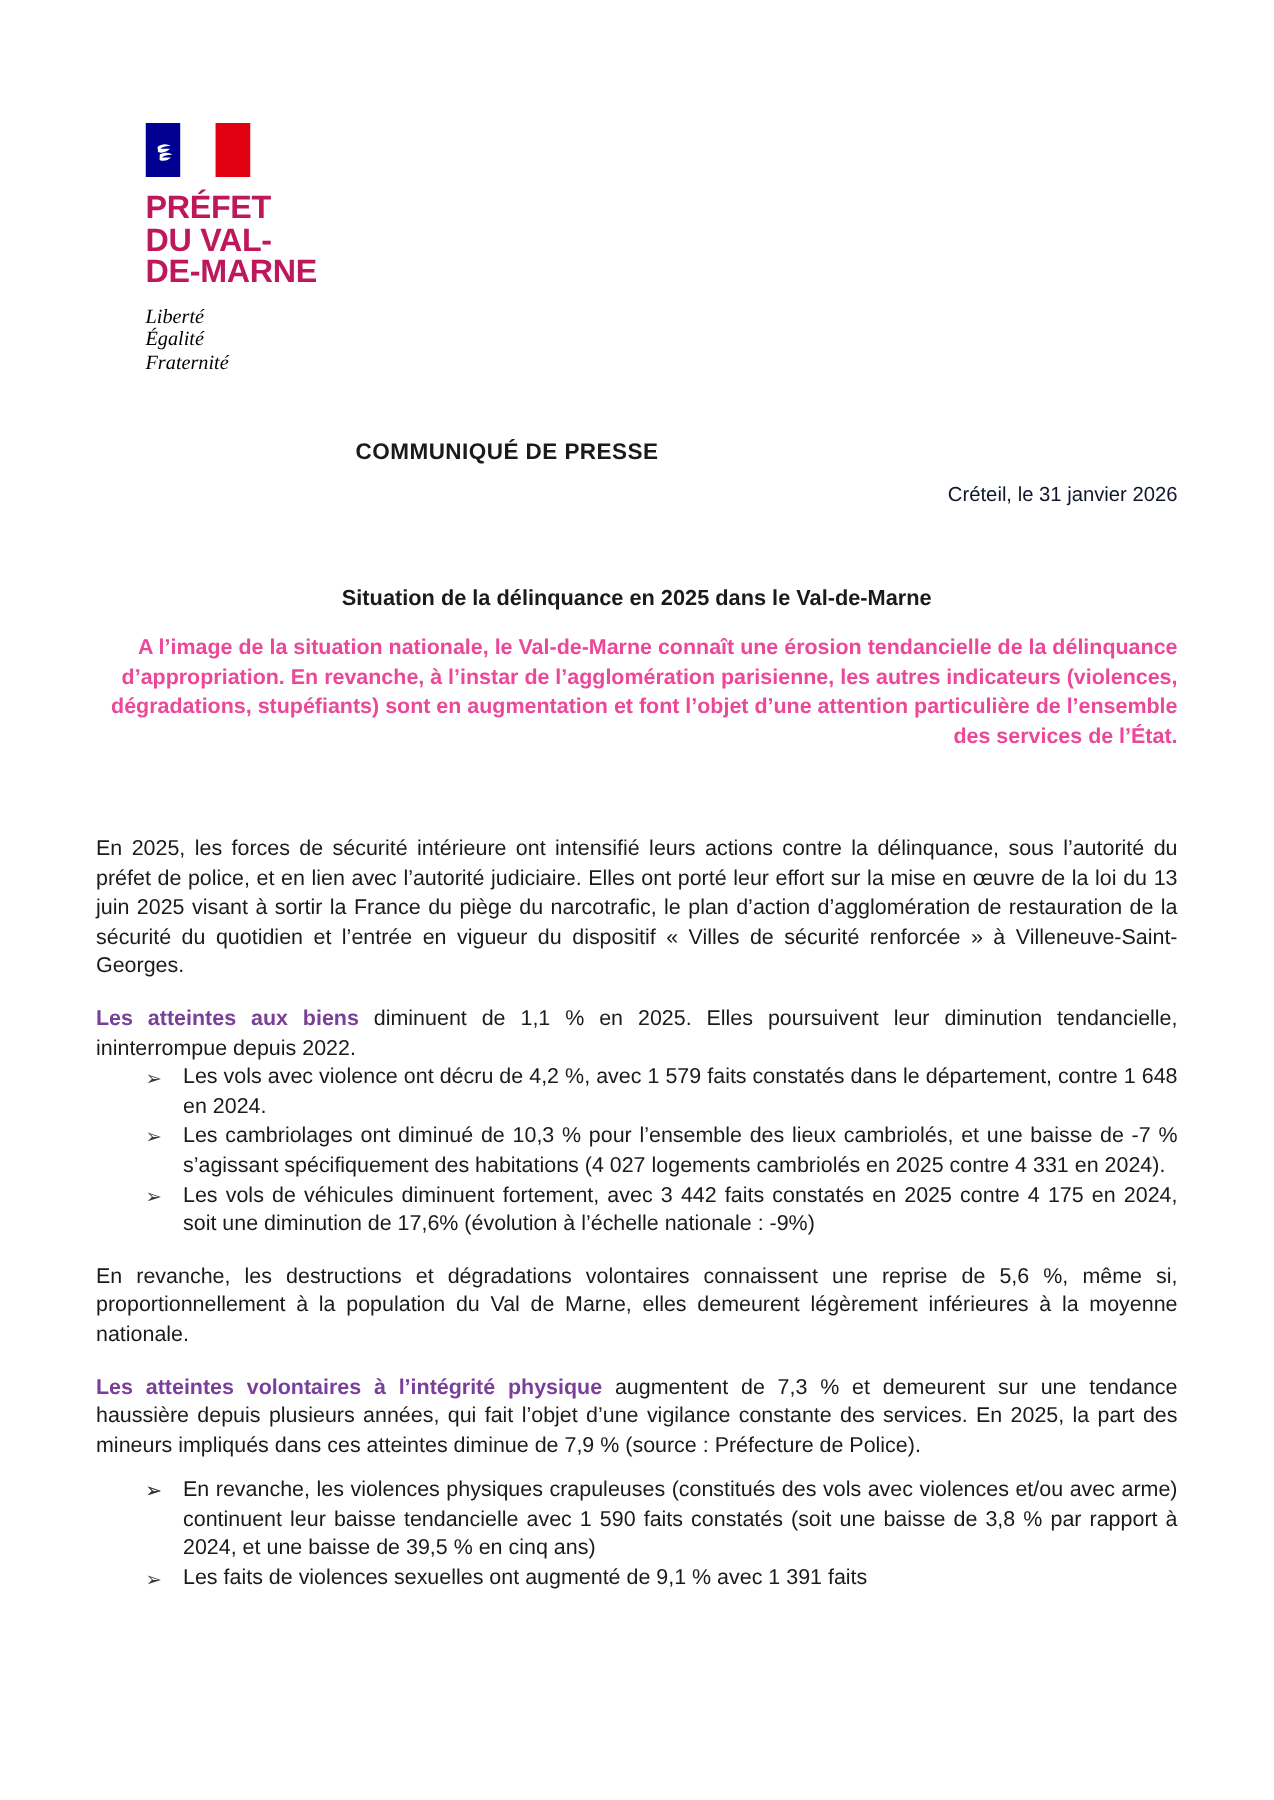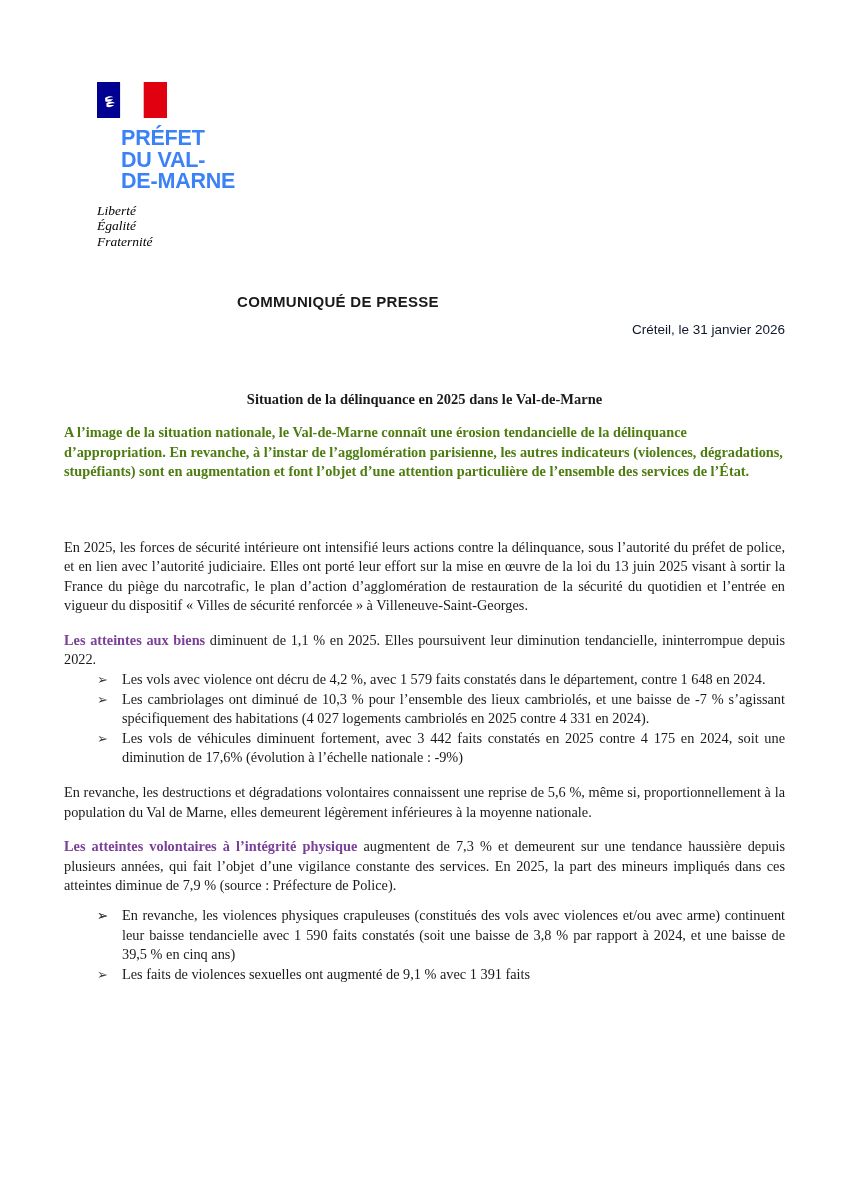--- a/index.html
+++ b/index.html
@@ -32,22 +32,21 @@
     height: 36px;
     display: block;
   }
   .prefet-lines {
     margin-top: 10px;
     font-family: "Liberation Sans", sans-serif;
     font-weight: bold;
     font-size: 21.5px;
     line-height: 21.5px;
     letter-spacing: -0.2px;
-    color: #3b82f6;
-    margin-left: 24px;
+    color: #be185d;
   }
   .prefet-lines div { white-space: nowrap; }
   .devise {
     margin-top: 10px;
     font-family: "Liberation Serif", serif;
     font-style: italic;
     font-size: 13.5px;
     line-height: 15.5px;
     color: #000000;
   }
@@ -71,38 +70,37 @@
     font-size: 13.5px;
     color: #0f172a;
   }
 
   
   .body-wrap {
     position: absolute;
     left: 64px;
     top: 390px;
     width: 721px;
-    font-family: Liberation Serif, serif;
   }
 
   .doc-title {
     text-align: center;
     font-size: 14.5px;
     font-weight: bold;
     color: #1a1a1a;
     margin: 0 0 14px 0;
     line-height: 19px;
   }
   .lead {
     font-size: 14.3px;
     font-weight: bold;
     line-height: 19.5px;
-    text-align: left;
-    margin: 0;
-    color: #4d7c0f;
+    text-align: right;
+    margin: 0;
+    color: #ec4899;
   }
 
   p.para {
     font-size: 14.3px;
     line-height: 19.6px;
     text-align: justify;
     margin: 0;
     color: #1a1a1a;
   }
   .gap-lead   { height: 56px; }

